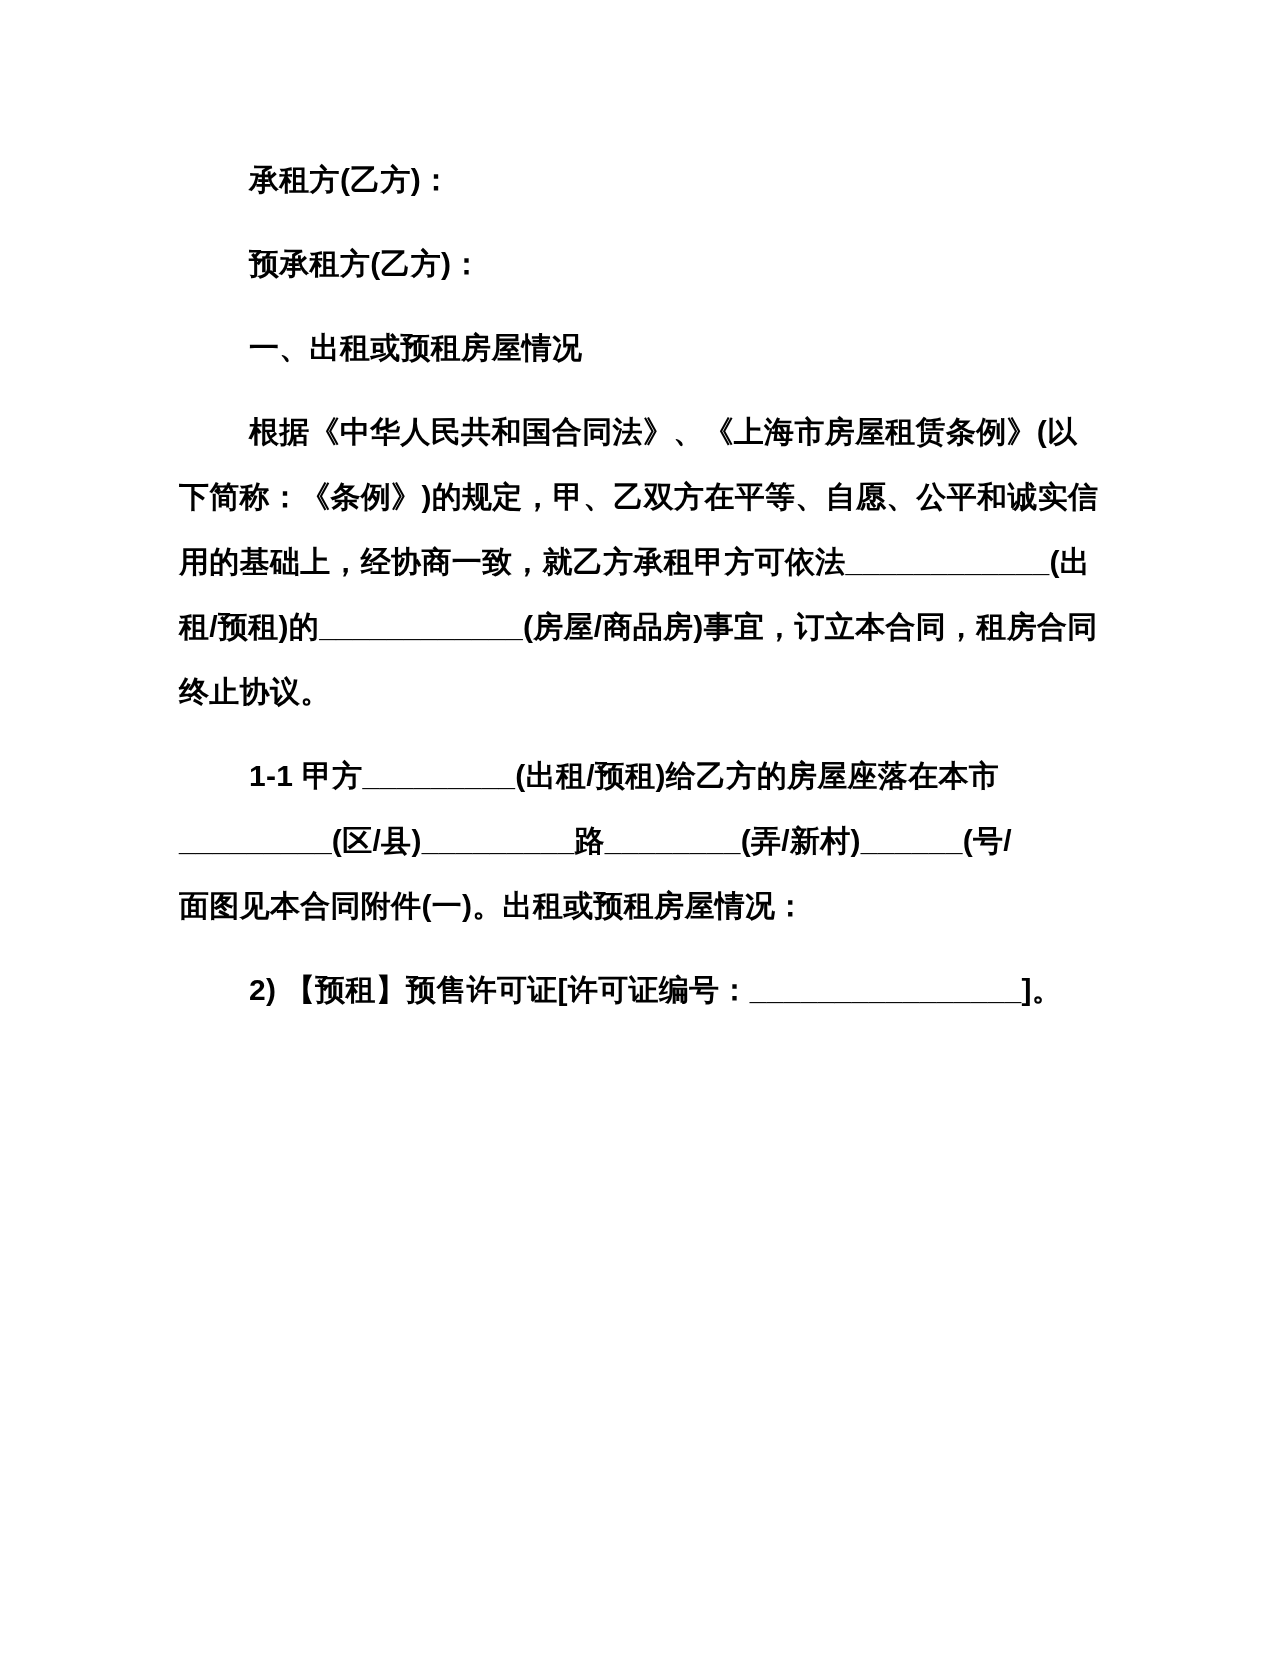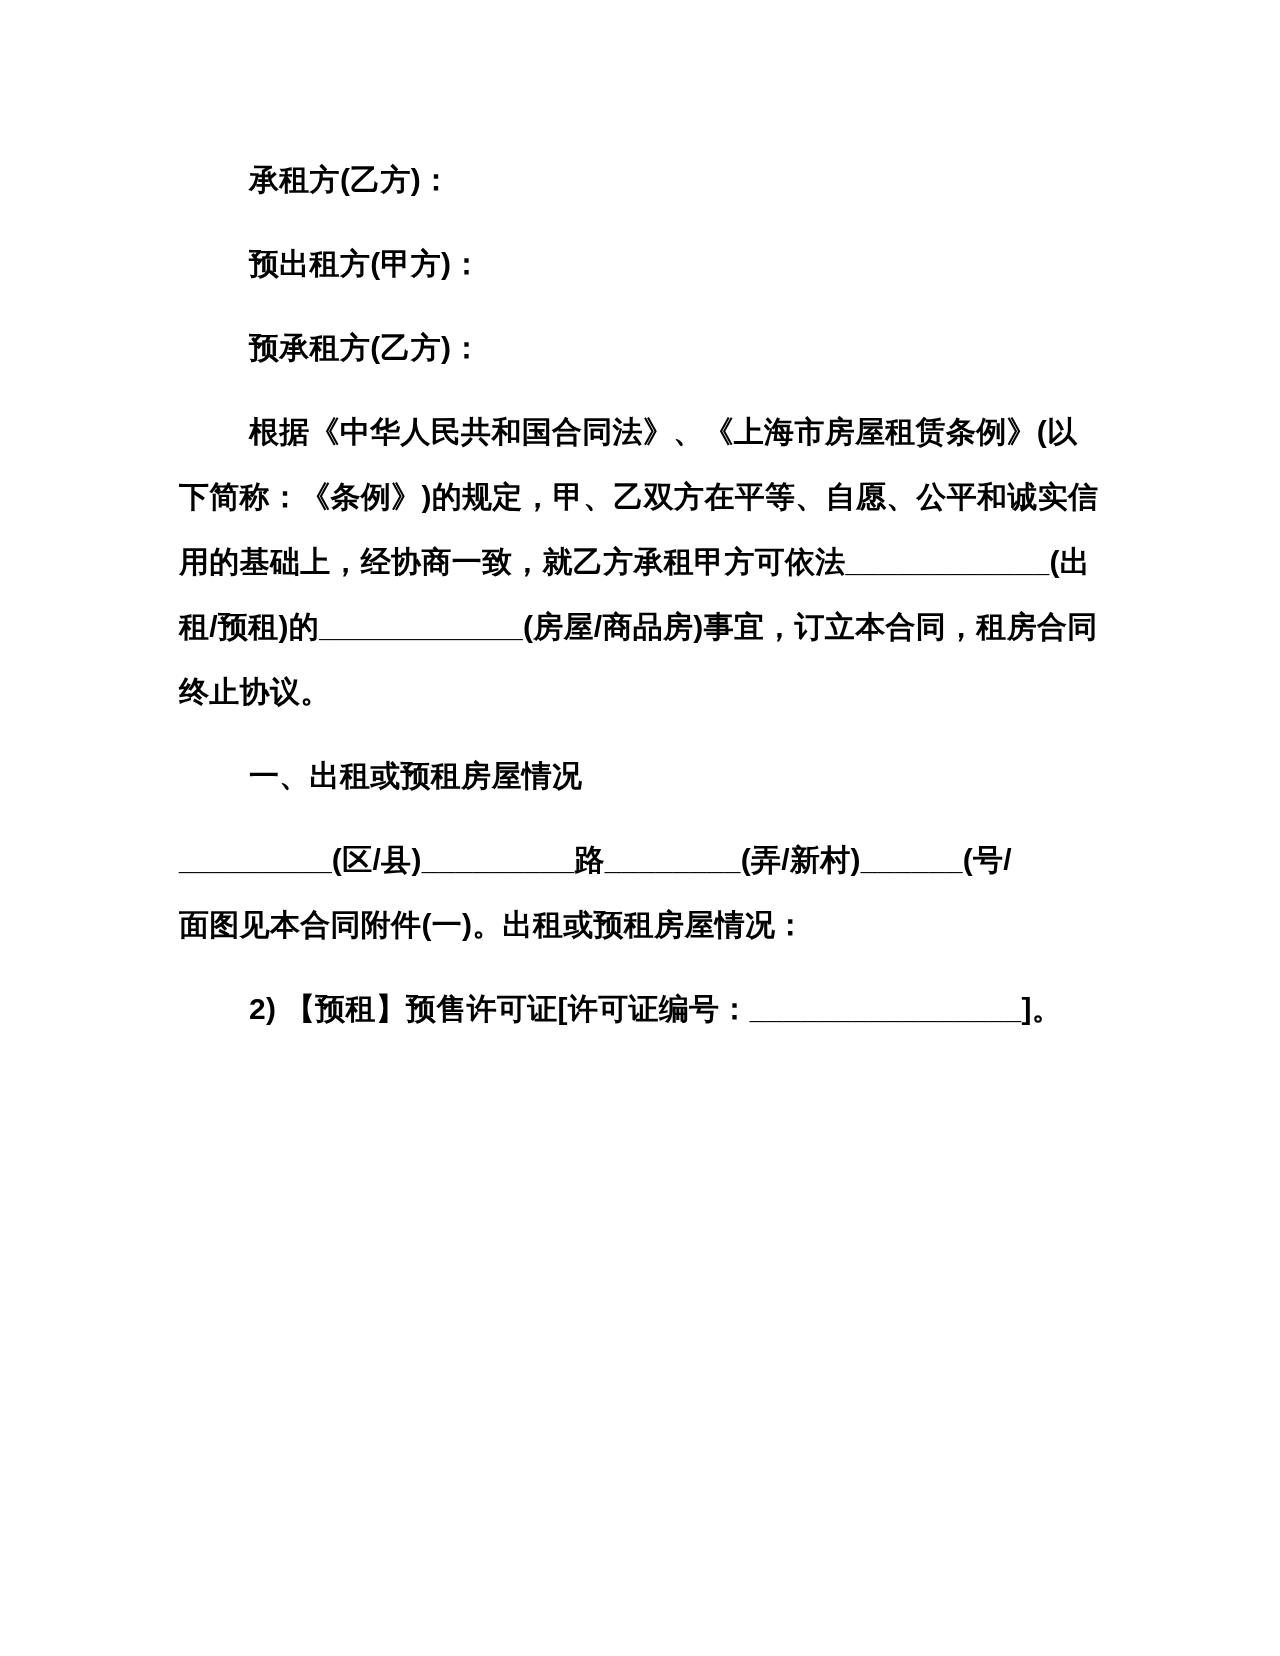--- a/index.html
+++ b/index.html
@@ -37,41 +37,39 @@
 </style>
 </head>
 <body>
 
 <div class="page">
 
   <div class="para">
     <span class="line ind">承租方(乙方)：</span>
   </div>
 
+
   <div class="para">
-    <span class="line ind">预出租方(甲方)：</span>
+    <span class="line ind">预承租方(乙方)：</span>
   </div>
 
   <div class="para">
-    <span class="line ind">预承租方(乙方)：</span>
+    <span class="line ind">一、出租或预租房屋情况</span>
   </div>
 
   <div class="para">
     <span class="line ind">根据《中华人民共和国合同法》、《上海市房屋租赁条例》(以</span>
     <span class="line">下简称：《条例》)的规定，甲、乙双方在平等、自愿、公平和诚实信</span>
     <span class="line">用的基础上，经协商一致，就乙方承租甲方可依法____________(出</span>
     <span class="line">租/预租)的____________(房屋/商品房)事宜，订立本合同，租房合同</span>
     <span class="line">终止协议。</span>
   </div>
 
   <div class="para">
-    <span class="line ind">一、出租或预租房屋情况</span>
-  </div>
-
-  <div class="para">
+    <span class="line ind">1-1 甲方_________(出租/预租)给乙方的房屋座落在本市</span>
     <span class="line">_________(区/县)_________路________(弄/新村)______(号/</span>
     <span class="line">面图见本合同附件(一)。出租或预租房屋情况：</span>
   </div>
 
 
   <div class="para">
     <span class="line ind">2) 【预租】预售许可证[许可证编号：________________]。</span>
   </div>
 
 </div>

